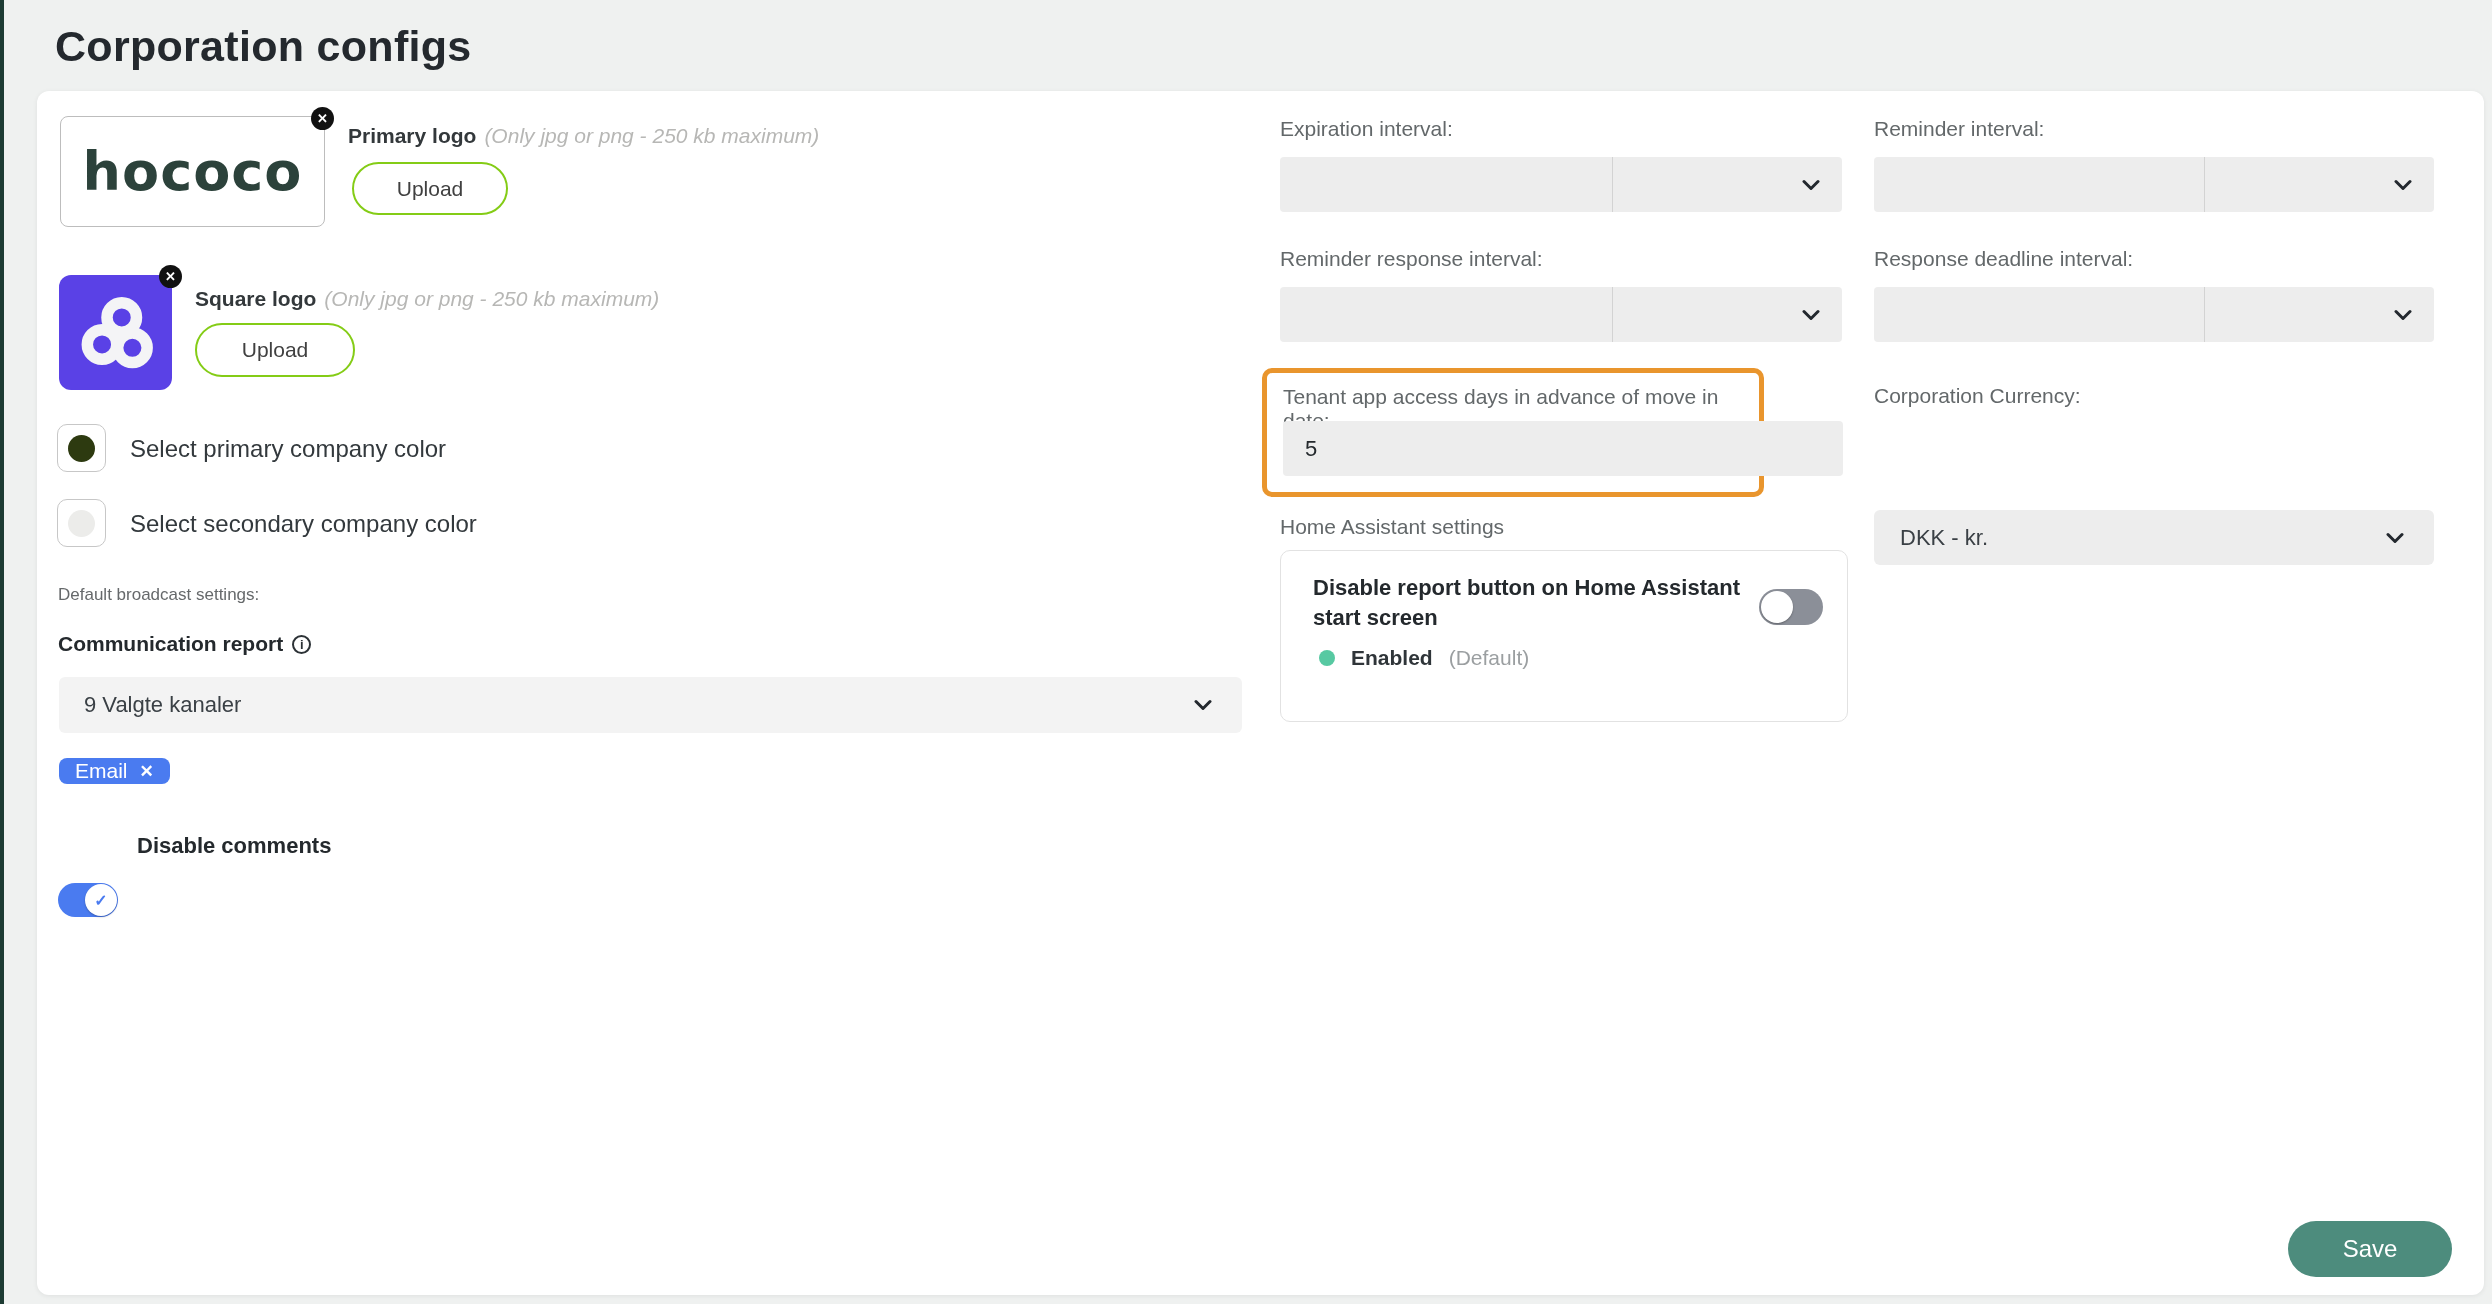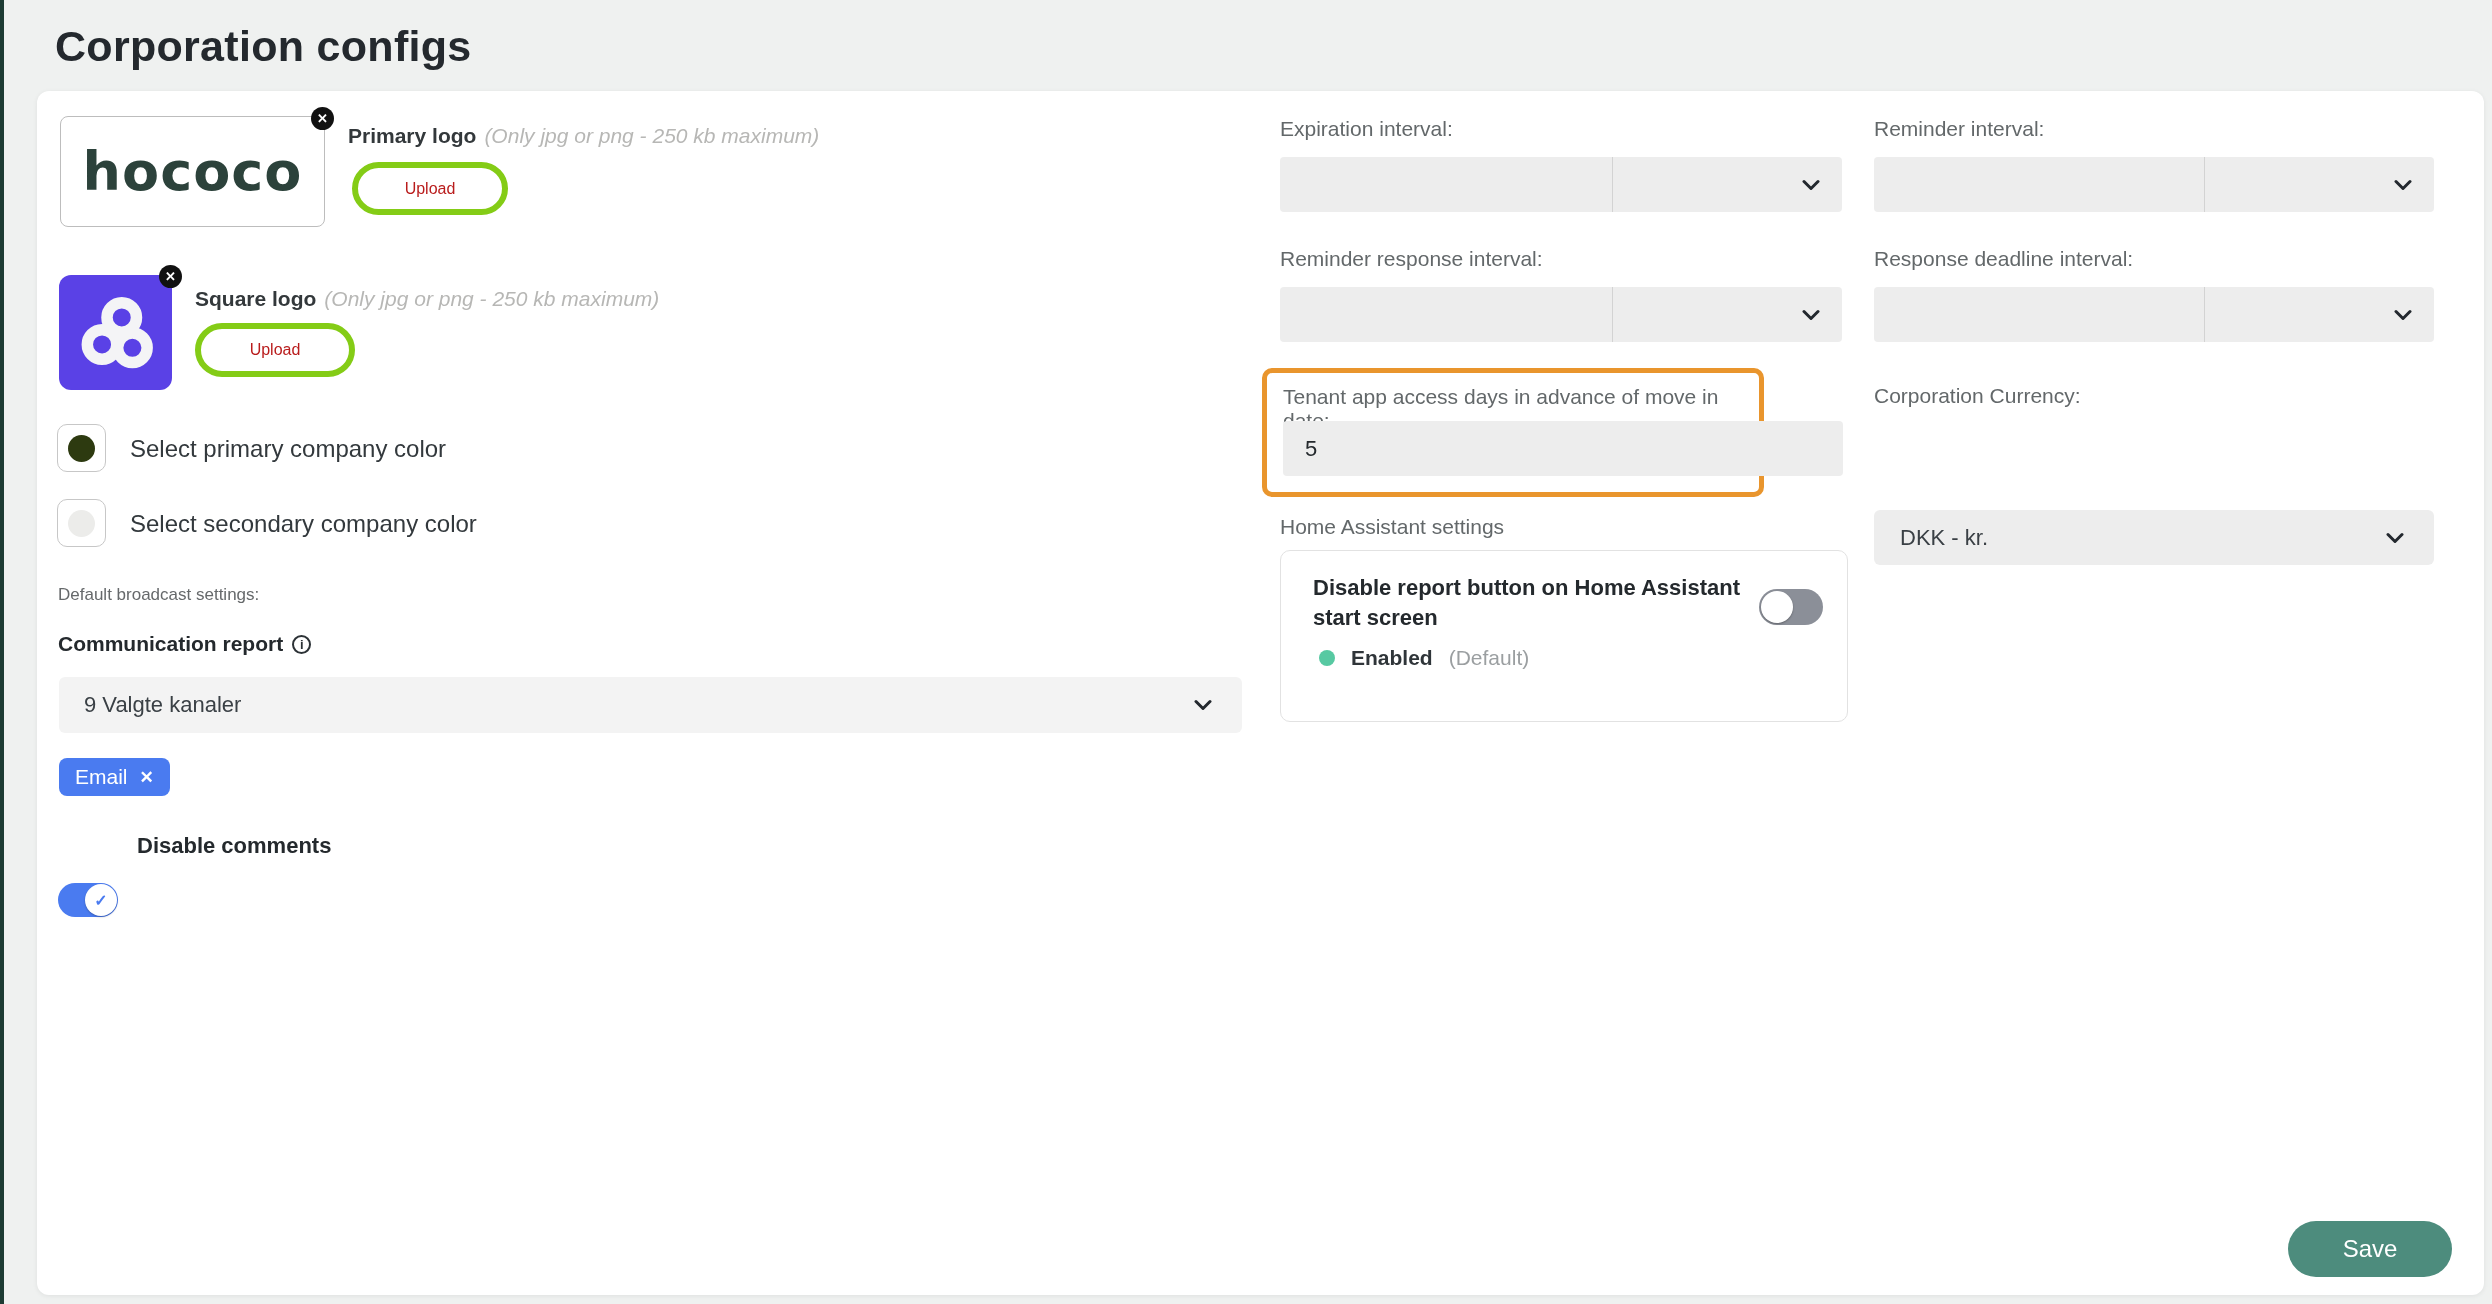--- a/index.html
+++ b/index.html
@@ -36,23 +36,23 @@
   .remove-btn {
     position:absolute; top:-10px; right:-10px; width:23px; height:23px;
     background:#111; border:none; border-radius:50%;
     color:#fff; font-size:13px; font-weight:bold; line-height:23px; text-align:center;
     cursor:pointer; padding:0;
   }
   .label-row { font-size:21px; white-space:nowrap; }
   .label-strong { font-weight:bold; color:#33383b; }
   .label-note { font-style:italic; color:#b7b7b5; margin-left:8px; }
   .upload-btn {
-    background:#fff; border:6px solid #84cc16; border-radius:28px;
-    font-family:"Liberation Sans", sans-serif;
-    font-size:16px; color:#b91c1c; cursor:pointer;
+    background:#fff; border:2px solid #84cc16; border-radius:28px;
+    font-family:"Liberation Sans", sans-serif;
+    font-size:21px; color:#404040; cursor:pointer;
     display:flex; align-items:center; justify-content:center;
   }
   .square-box {
     left:22px; top:184px; width:113px; height:115px;
     border-radius:12px; display:flex; align-items:center; justify-content:center;
   }
   .swatch {
     width:49px; height:48px; background:#fff;
     border:1px solid #c7c7c7; border-radius:10px;
     display:flex; align-items:center; justify-content:center; cursor:pointer;
@@ -174,21 +174,21 @@
 
   <div class="abs select-box" style="left:22px; top:586px; width:1183px; height:56px; padding-left:25px;">
     <span>9 Valgte kanaler</span>
     <span class="chevron">
       <svg class="chevron-svg" width="18" height="11" viewBox="0 0 18 11">
           <polyline points="2,2 9,9 16,2" fill="none" stroke="#23282e" stroke-width="3" stroke-linecap="round" stroke-linejoin="round"></polyline>
         </svg>
     </span>
   </div>
 
-  <div class="abs tag" style="left:22px; top:667px; min-width:104px; height:38px; padding:0 16px;">
+  <div class="abs tag" style="left:22px; top:667px; min-width:104px; height:26px; padding:0 16px;">
     <span>Email</span>
     <span class="tag-x">✕</span>
   </div>
 
   <div class="abs toggle toggle-on" style="left:21px; top:736px;">
     <span class="knob">✓</span>
   </div>
   <div class="abs bold-label" style="left:100px; top:742px;">Disable comments</div>
 
   <div class="abs field-label" style="left:1243px; top:26px;">Expiration interval:</div>

